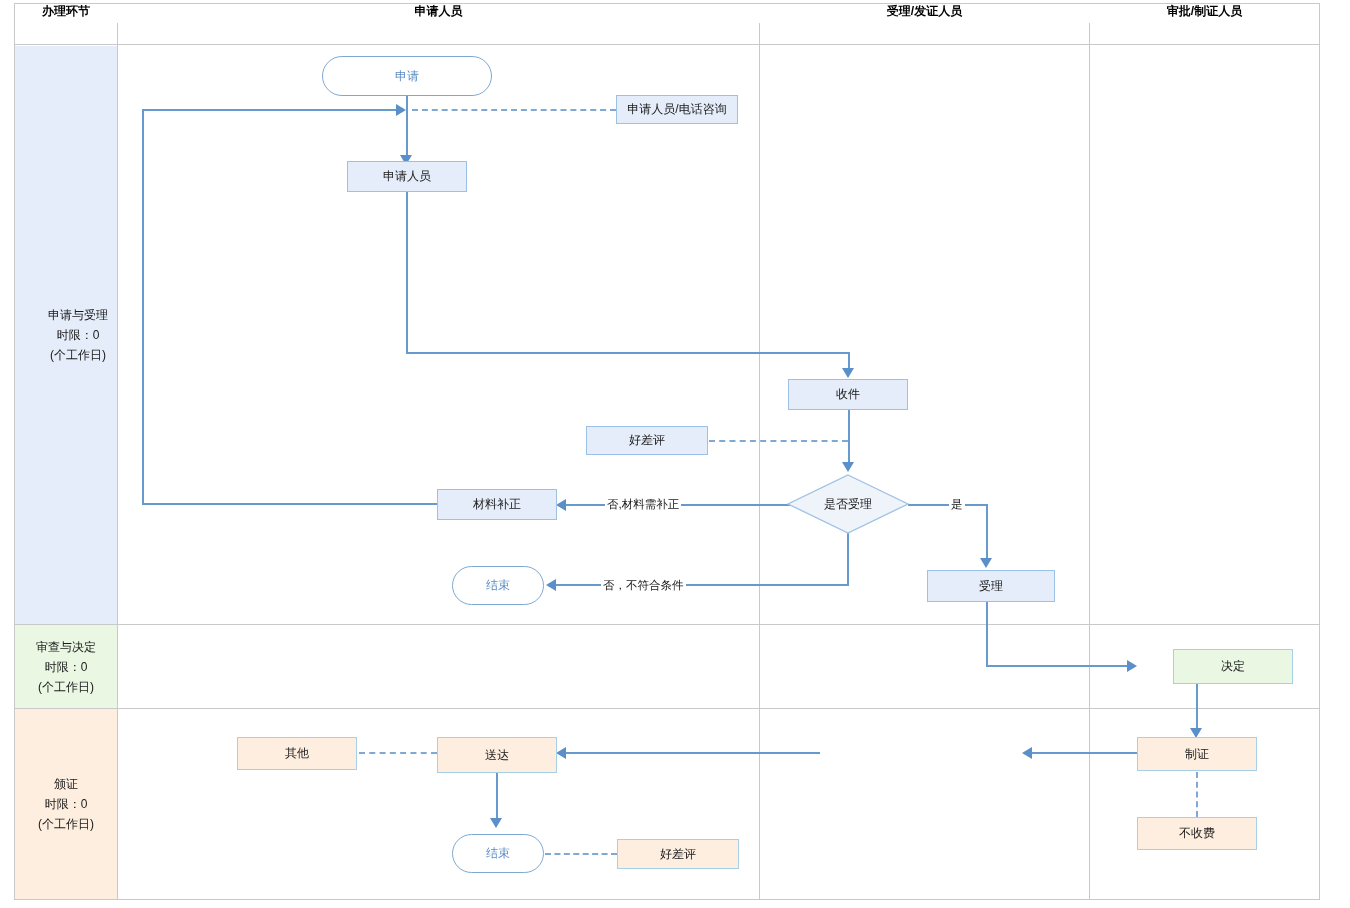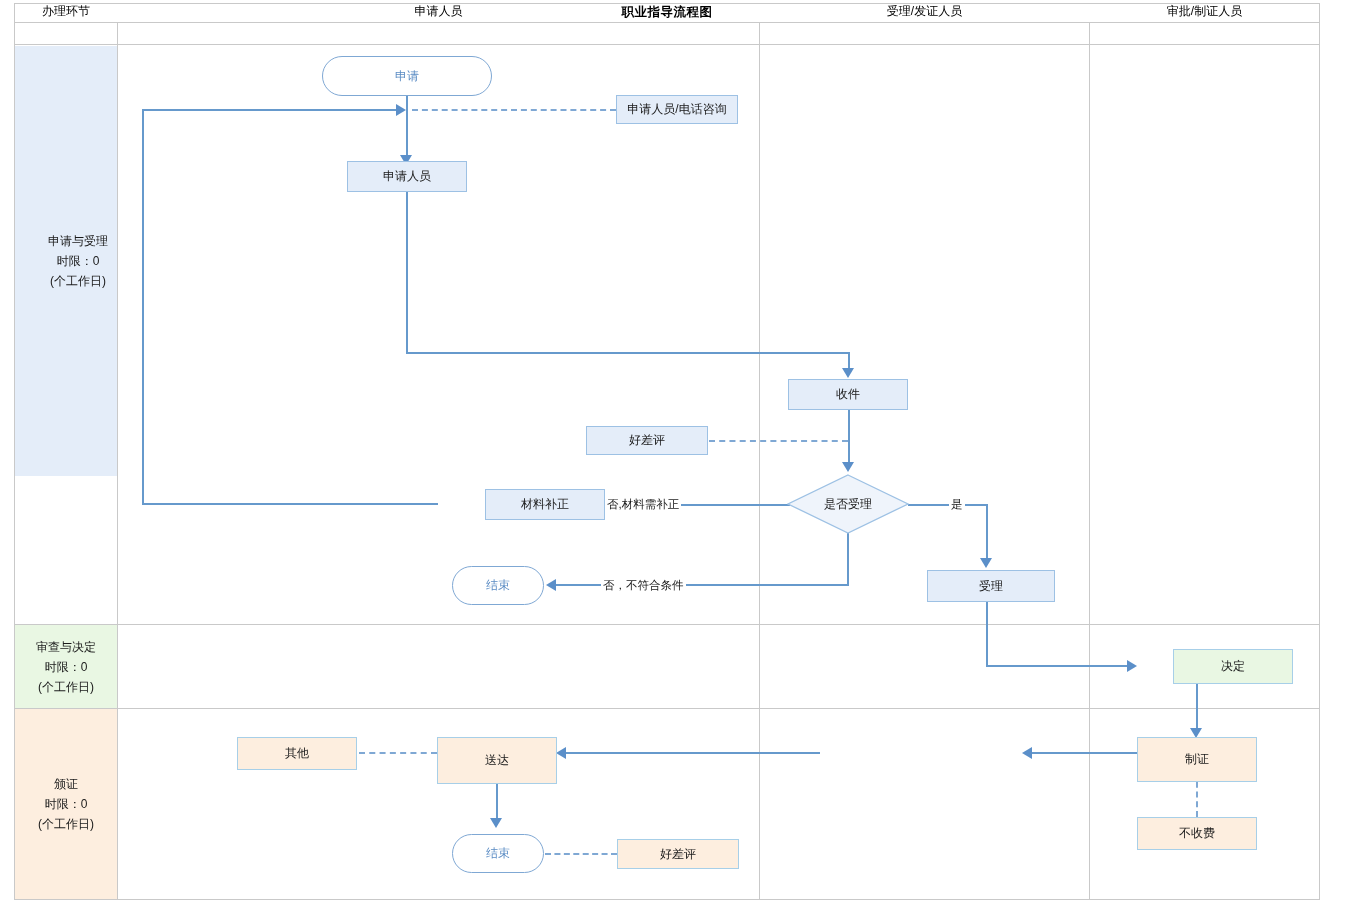--- a/index.html
+++ b/index.html
@@ -55,21 +55,21 @@
   }
   .head-cell {
     position: absolute;
     top: 0;
     height: 22px;
     box-sizing: border-box;
     display: flex;
     align-items: center;
     justify-content: center;
     font-size: 12px;
-    font-weight: normal;
+    font-weight: bold;
     color: #000;
   }
   .vline {
     position: absolute;
     width: 1px;
     background: #c9c9c9;
   }
   .hline {
     position: absolute;
     height: 1px;
@@ -153,36 +153,35 @@
     white-space: nowrap;
   }
 </style>
 </head>
 <body>
 
 <div id="page">
 
   <div class="frame"></div>
 
-  <div class="title-bar">职业指导流程图</div>
 
   <div class="head-row"></div>
   <div class="head-cell" style="left:15px;  width:102px;">办理环节</div>
   <div class="head-cell" style="left:118px; width:641px;">申请人员</div>
   <div class="head-cell" style="left:760px; width:329px;">受理/发证人员</div>
   <div class="head-cell" style="left:1090px;width:229px;">审批/制证人员</div>
 
   <div class="vline" style="left:117px;  top:23px; height:877px;"></div>
   <div class="vline" style="left:759px;  top:23px; height:877px;"></div>
   <div class="vline" style="left:1089px; top:23px; height:877px;"></div>
 
   <div class="hline" style="left:14px; top:624px; width:1306px;"></div>
   <div class="hline" style="left:14px; top:708px; width:1306px;"></div>
 
-  <div class="stage" style="top:46px; height:430px; background:#e4edf9;padding-left:24px;">
+  <div class="stage" style="top:46px; height:578px; background:#e4edf9;padding-left:24px;">
     <div>申请与受理</div>
     <div>时限：0</div>
     <div>(个工作日)</div>
   </div>
   <div class="stage" style="top:625px; height:83px; background:#e9f7e3;">
     <div>审查与决定</div>
     <div>时限：0</div>
     <div>(个工作日)</div>
   </div>
   <div class="stage" style="top:709px; height:190px; background:#fdeedf;">
@@ -267,46 +266,46 @@
     <span>好差评</span>
   </div>
 
   <div class="node diamond" style="left:787px; top:474px; width:122px; height:60px;">
     <svg class="diamond-svg" width="122" height="60" viewBox="0 0 122 60">
       <polygon points="61,1 121,30 61,59 1,30" fill="#eff4fb" stroke="#9dc1e4" stroke-width="1.3"></polygon>
     </svg>
     <span class="diamond-label">是否受理</span>
   </div>
 
-  <div class="node blue" style="left:437px; top:489px; width:120px; height:31px;margin-left:48px;">
+  <div class="node blue" style="left:437px; top:489px; width:120px; height:31px;">
     <span>材料补正</span>
   </div>
 
   <div class="node term" style="left:452px; top:566px; width:92px; height:39px;">
     <span>结束</span>
   </div>
 
   <div class="node blue" style="left:927px; top:570px; width:128px; height:32px;">
     <span>受理</span>
   </div>
 
   <div class="node green" style="left:1137px; top:649px; width:120px; height:35px;">
     <span>决定</span>
   </div>
 
-  <div class="node peach" style="left:1137px; top:737px; width:120px; height:45px;justify-content:center;">
+  <div class="node peach" style="left:1137px; top:737px; width:120px; height:34px;justify-content:center;">
     <span>制证</span>
   </div>
 
   <div class="node peach" style="left:1137px; top:817px; width:120px; height:33px;">
     <span>不收费</span>
   </div>
 
 
-  <div class="node peach" style="left:437px; top:737px; width:120px; height:47px;">
+  <div class="node peach" style="left:437px; top:737px; width:120px; height:36px;">
     <span>送达</span>
   </div>
 
   <div class="node peach" style="left:237px; top:737px; width:120px; height:33px;">
     <span>其他</span>
   </div>
 
   <div class="node term" style="left:452px; top:834px; width:92px; height:39px;">
     <span>结束</span>
   </div>

